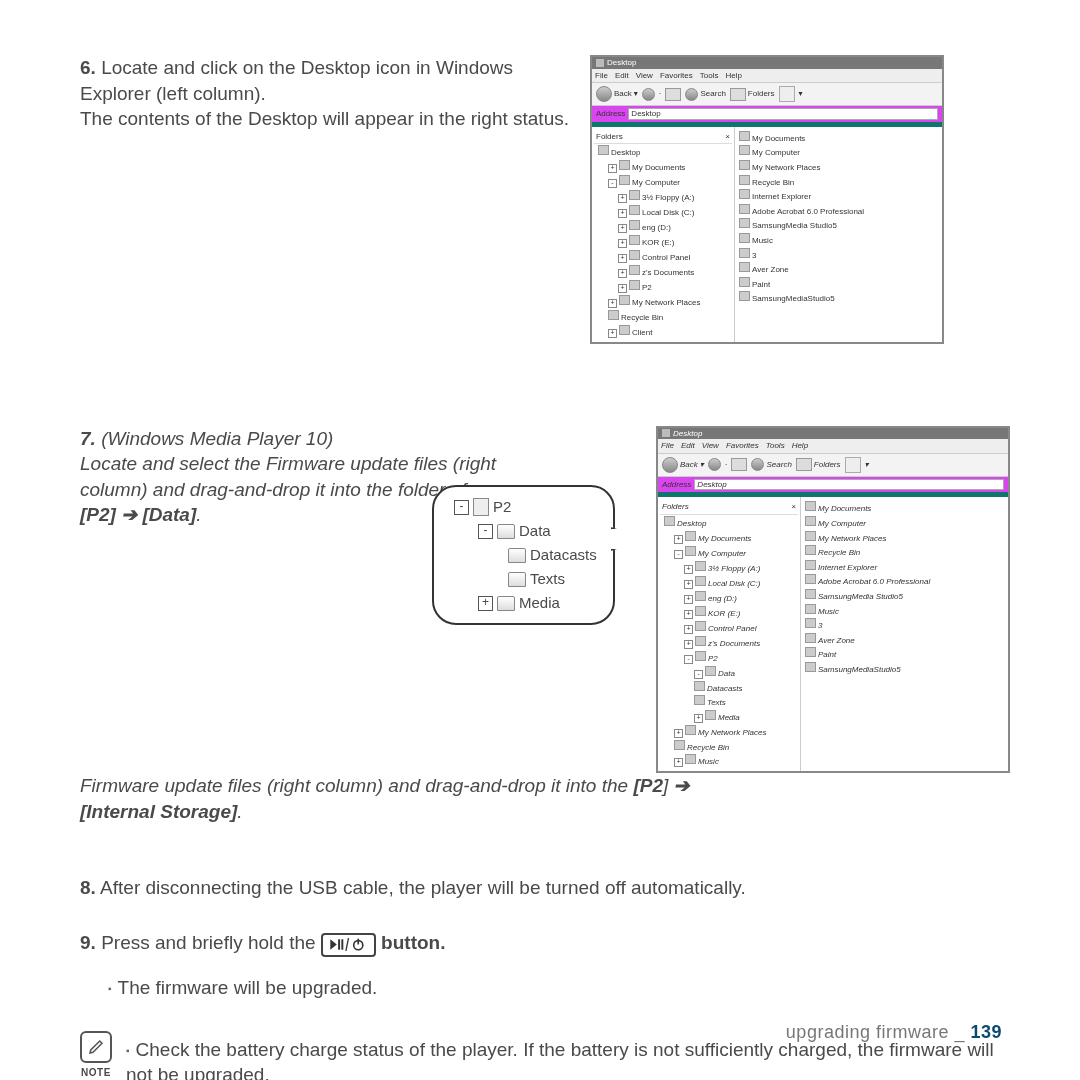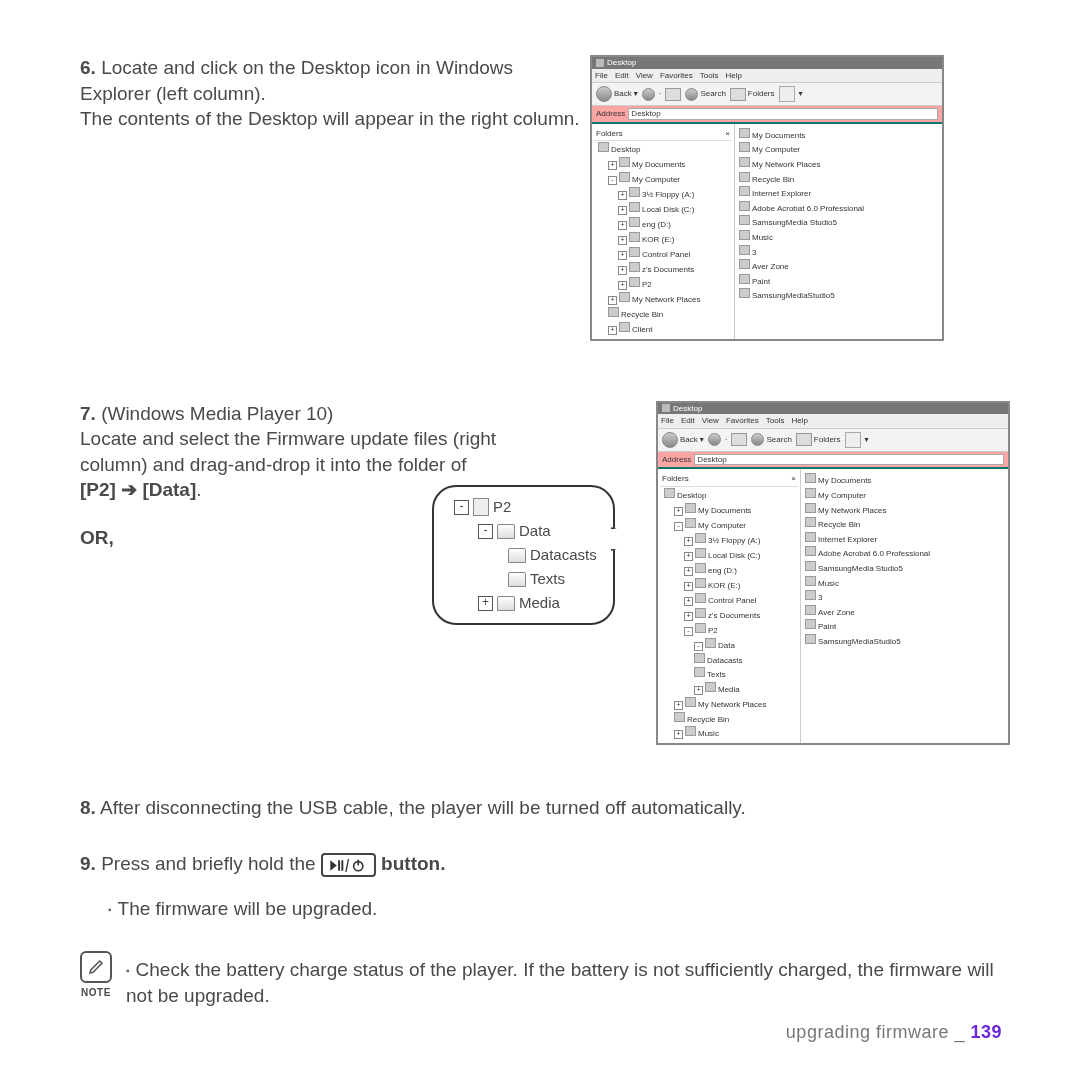--- a/index.html
+++ b/index.html
@@ -11,40 +11,40 @@
     margin: 0;
     padding: 55px 70px 30px 80px;
     box-sizing: border-box;
     line-height: 1.35;
     position: relative;
   }
   .step { margin-bottom: 30px; }
   .step-num { font-weight: bold; }
   .step-6 { display: flex; gap: 10px; }
   .step-6 .text { flex: 1; max-width: 500px; }
-  .step-7 { margin-top: 60px; }
+  .step-7 { margin-top: 82px; font-style: italic; }
   .step-7-top { display: flex; gap: 10px; }
   .step-7-top .text { flex: 1; max-width: 420px; }
   .bold { font-weight: bold; }
   .arrow { font-weight: bold; }
   .or { font-weight: bold; margin: 22px 0 22px 0; }
   .step-8 { margin-top: 50px; }
   .step-9 { margin-top: 18px; }
   .sub-bullets { margin: 8px 0 0 28px; }
   .sub-bullets .b { margin: 19px 0; }
   .sub-bullets .b::before { content: "▪"; color: #666; margin-right: 6px; font-size: 10px; position: relative; top: -2px; }
   .note-block { display: flex; gap: 14px; margin-top: 30px; }
   .note-icon-col { display: flex; flex-direction: column; align-items: center; font-size: 10px; gap: 3px; }
   .note-icon { width: 28px; height: 28px; border: 2px solid #555; border-radius: 6px; display: flex; align-items: center; justify-content: center; }
   .note-icon svg { width: 18px; height: 18px; stroke: #555; stroke-width: 2; fill: none; }
   .note-label { font-weight: bold; letter-spacing: 0.5px; }
   .note-bullets .b { margin: 6px 0; }
   .note-bullets .b::before { content: "▪"; color: #666; margin-right: 6px; font-size: 10px; position: relative; top: -2px; }
   .footer { position: absolute; bottom: 36px; right: 78px; font-size: 18px; color: #777; letter-spacing: 0.5px;}
-  .footer .pg { font-weight: bold; color: #6d28d9; }
+  .footer .pg { font-weight: bold; color: #0c4a6e; }
 
   .power-btn { display: inline-flex; align-items: center; border: 2px solid #444; border-radius: 4px; padding: 0px 6px; height: 20px; position: relative; top: 2px; background: #fff; }
   .power-btn svg { height: 13px; }
 
   
   .explorer {
     width: 350px;
     border: 2px solid #888;
     font-size: 8px;
     color: #333;
@@ -56,21 +56,21 @@
   .explorer.small { width: 350px; }
   .titlebar { background: #777; color: #fff; padding: 1px 4px; display: flex; align-items: center; gap: 3px; }
   .titlebar .ico { width: 8px; height: 8px; background: #bbb; display: inline-block; }
   .menubar { padding: 2px 3px; border-bottom: 1px solid #ccc; display: flex; gap: 7px; background: #eee; }
   .toolbar { padding: 3px 4px; border-bottom: 1px solid #ccc; display: flex; align-items: center; gap: 4px; background: #f3f3f3; }
   .toolbar .tb-btn { display: inline-flex; align-items: center; gap: 2px; }
   .toolbar .circle { width: 14px; height: 14px; border-radius: 50%; background: linear-gradient(#ccc,#888); display: inline-block; border: 1px solid #888; }
   .toolbar .circle.sm { width: 11px; height: 11px; }
   .toolbar .fld { width: 14px; height: 11px; background: #ddd; border: 1px solid #999; display: inline-block; }
   .toolbar .sq { width: 14px; height: 14px; background: #eee; border: 1px solid #aaa; display: inline-block; }
-  .addressbar { padding: 2px 4px; border-bottom: 2px solid #0f766e; display: flex; align-items: center; gap: 3px; background: #fca5a5; }
+  .addressbar { padding: 2px 4px; border-bottom: 5px solid #0f766e; display: flex; align-items: center; gap: 3px; background: #d946ef; }
   .addressbar .field { background: #fff; border: 1px solid #aaa; padding: 0 2px; flex: 1;}
   .panes { display: flex; min-height: 160px; }
   .tree { width: 138px; border-right: 1px solid #ccc; padding: 3px 2px; background: #fff; }
   .tree .hdr { font-weight: normal; border-bottom: 1px solid #ddd; padding: 2px 2px; display: flex; justify-content: space-between;}
   .tree ul { list-style: none; margin: 0; padding: 0 0 0 4px; }
   .tree li { padding: 1px 0; white-space: nowrap; }
   .tree li.indent1 { padding-left: 10px; }
   .tree li.indent2 { padding-left: 20px; }
   .tree li.indent3 { padding-left: 30px; }
   .tree .box { display: inline-block; width: 7px; height: 7px; border: 1px solid #888; text-align: center; line-height: 6px; font-size: 7px; margin-right: 2px; }
@@ -112,21 +112,21 @@
   .bubble .bx { display:inline-flex; width: 13px; height: 13px; border: 1px solid #555; align-items: center; justify-content: center; font-size: 12px;}
   .bubble .fico { display:inline-block; width: 16px; height: 13px; border: 1px solid #888; border-radius: 2px 2px 0 0; background: linear-gradient(#fff,#ddd);}
   .bubble .dico { display:inline-block; width: 14px; height: 16px; border: 1px solid #888; background: #eee;}
 </style>
 </head>
 <body>
 
 <div class="step step-6">
   <div class="text">
     <span class="step-num">6.</span><span> Locate and click on the Desktop icon in Windows Explorer (left column).</span><br>
-    <span>The contents of the Desktop will appear in the right column.</span>
+    <span>The contents of the Desktop will appear in the right status.</span>
   </div>
   <div class="explorer">
     <div class="titlebar">
         <span class="ico"></span>
         <span>Desktop</span>
       </div>
     <div class="menubar">
       <span>File</span>
       <span>Edit</span>
       <span>View</span>
@@ -190,21 +190,20 @@
       </div>
     </div>
   </div>
 </div>
 
 <div class="step step-7">
   <div class="step-7-top">
     <div class="text">
       <span class="step-num">7.</span><span> (Windows Media Player 10)</span><br>
       <span>Locate and select the Firmware update files (right column) and drag-and-drop it into the folder of </span><span class="bold">[P2]</span><span class="arrow"> ➔ </span><span class="bold">[Data]</span><span>.</span>
-      <div class="or">OR,</div>
     </div>
     <div class="explorer small" style="margin-left:auto;">
       <div class="titlebar">
           <span class="ico"></span>
           <span>Desktop</span>
         </div>
       <div class="menubar">
         <span>File</span>
         <span>Edit</span>
         <span>View</span>
@@ -266,20 +265,23 @@
           <div class="row"><span class="ico"></span><span>SamsungMedia Studio5</span></div>
           <div class="row"><span class="ico"></span><span>Music</span></div>
           <div class="row"><span class="ico"></span><span>3</span></div>
           <div class="row"><span class="ico"></span><span>Aver Zone</span></div>
           <div class="row"><span class="ico"></span><span>Paint</span></div>
           <div class="row"><span class="ico"></span><span>SamsungMediaStudio5</span></div>
         </div>
       </div>
     </div>
   </div>
+  <div>
+    <span>Firmware update files (right column) and drag-and-drop it into the </span><span class="bold">[P2</span><span>]</span><span class="arrow"> ➔ </span><br><span class="bold">[Internal Storage]</span><span>.</span>
+  </div>
 </div>
 
 <div class="bubble">
   <ul>
     <li class="row i0">
         <span class="bx">-</span>
         <span class="dico"></span>
         <span>P2</span>
       </li>
     <li class="row i1">

